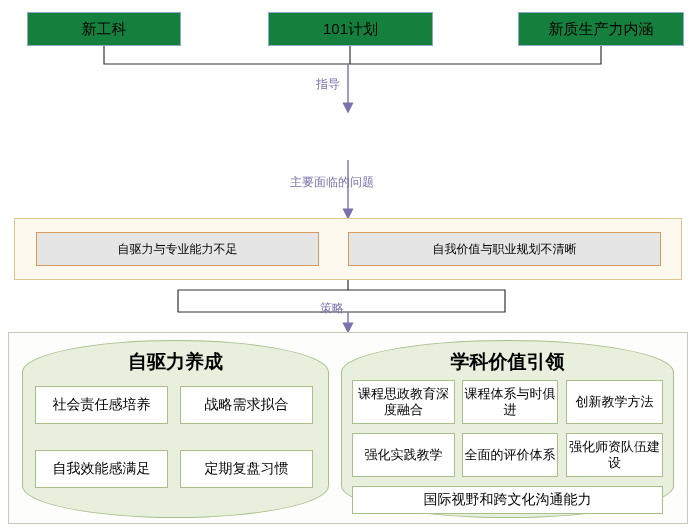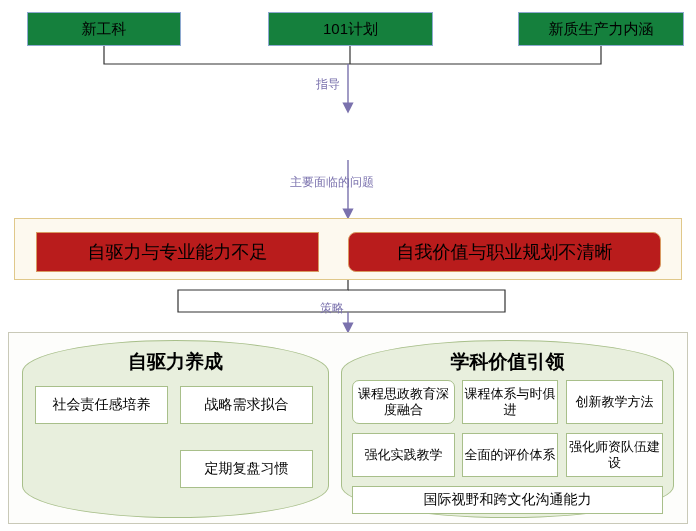--- a/index.html
+++ b/index.html
@@ -51,27 +51,27 @@
 
   
   #problems-container {
     position: absolute;
     left: 14px; top: 218px; width: 668px; height: 62px;
     box-sizing: border-box;
     background: #fdf9ef;
     border: 1px solid #e0c88a;
   }
   .problem-box {
-    background: #b91c1c;
+    background: #e5e5e5;
     border: 1px solid #d99a62;
-    font-size: 18px;
-    height: 40px;
+    font-size: 12px;
+    height: 34px;
   }
   #prob-0 { left: 36px; top: 232px; width: 283px; }
-  #prob-1 { left: 348px; top: 232px; width: 313px; border-radius: 8px; }
+  #prob-1 { left: 348px; top: 232px; width: 313px; }
 
   
   #strategy-container {
     position: absolute;
     left: 8px; top: 332px; width: 680px; height: 192px;
     box-sizing: border-box;
     background: #fdfdfb;
     border: 1px solid #c9c9b8;
   }
   .ellipse-panel {
@@ -100,21 +100,21 @@
     font-size: 14px;
   }
   
   #l-0 { left: 35px;  top: 386px; width: 133px; height: 38px; }
   #l-1 { left: 180px; top: 386px; width: 133px; height: 38px; }
   #l-2 { left: 35px;  top: 450px; width: 133px; height: 38px; }
   #l-3 { left: 180px; top: 450px; width: 133px; height: 38px; }
 
   
   .r-small { font-size: 13px; }
-  #r-0 { left: 352px; top: 380px; width: 103px; height: 44px; border-radius: 7px; }
+  #r-0 { left: 352px; top: 380px; width: 103px; height: 44px; }
   #r-1 { left: 462px; top: 380px; width: 96px;  height: 44px; }
   #r-2 { left: 566px; top: 380px; width: 97px;  height: 44px; }
   #r-3 { left: 352px; top: 433px; width: 103px; height: 44px; }
   #r-4 { left: 462px; top: 433px; width: 96px;  height: 44px; }
   #r-5 { left: 566px; top: 433px; width: 97px;  height: 44px; }
   #r-6 { left: 352px; top: 486px; width: 311px; height: 28px; font-size: 14px; }
 
   
   .conn-label {
     position: absolute;
@@ -176,20 +176,21 @@
 
   <div id="strategy-container"></div>
   <div class="ellipse-panel" id="panel-left"></div>
   <div class="ellipse-panel" id="panel-right"></div>
 
   <div class="panel-heading" id="heading-left">自驱力养成</div>
   <div class="panel-heading" id="heading-right">学科价值引领</div>
 
   <div class="box item-box" id="l-1">战略需求拟合</div>
   <div class="box item-box" id="l-0">社会责任感培养</div>
+  <div class="box item-box" id="l-2">自我效能感满足</div>
   <div class="box item-box" id="l-3">定期复盘习惯</div>
 
   <div class="box item-box r-small" id="r-0">课程思政教育深度融合</div>
   <div class="box item-box r-small" id="r-1">课程体系与时俱进</div>
   <div class="box item-box r-small" id="r-2">创新教学方法</div>
   <div class="box item-box r-small" id="r-3">强化实践教学</div>
   <div class="box item-box r-small" id="r-4">全面的评价体系</div>
   <div class="box item-box" id="r-6">国际视野和跨文化沟通能力</div>
   <div class="box item-box r-small" id="r-5">强化师资队伍建设</div>
 

